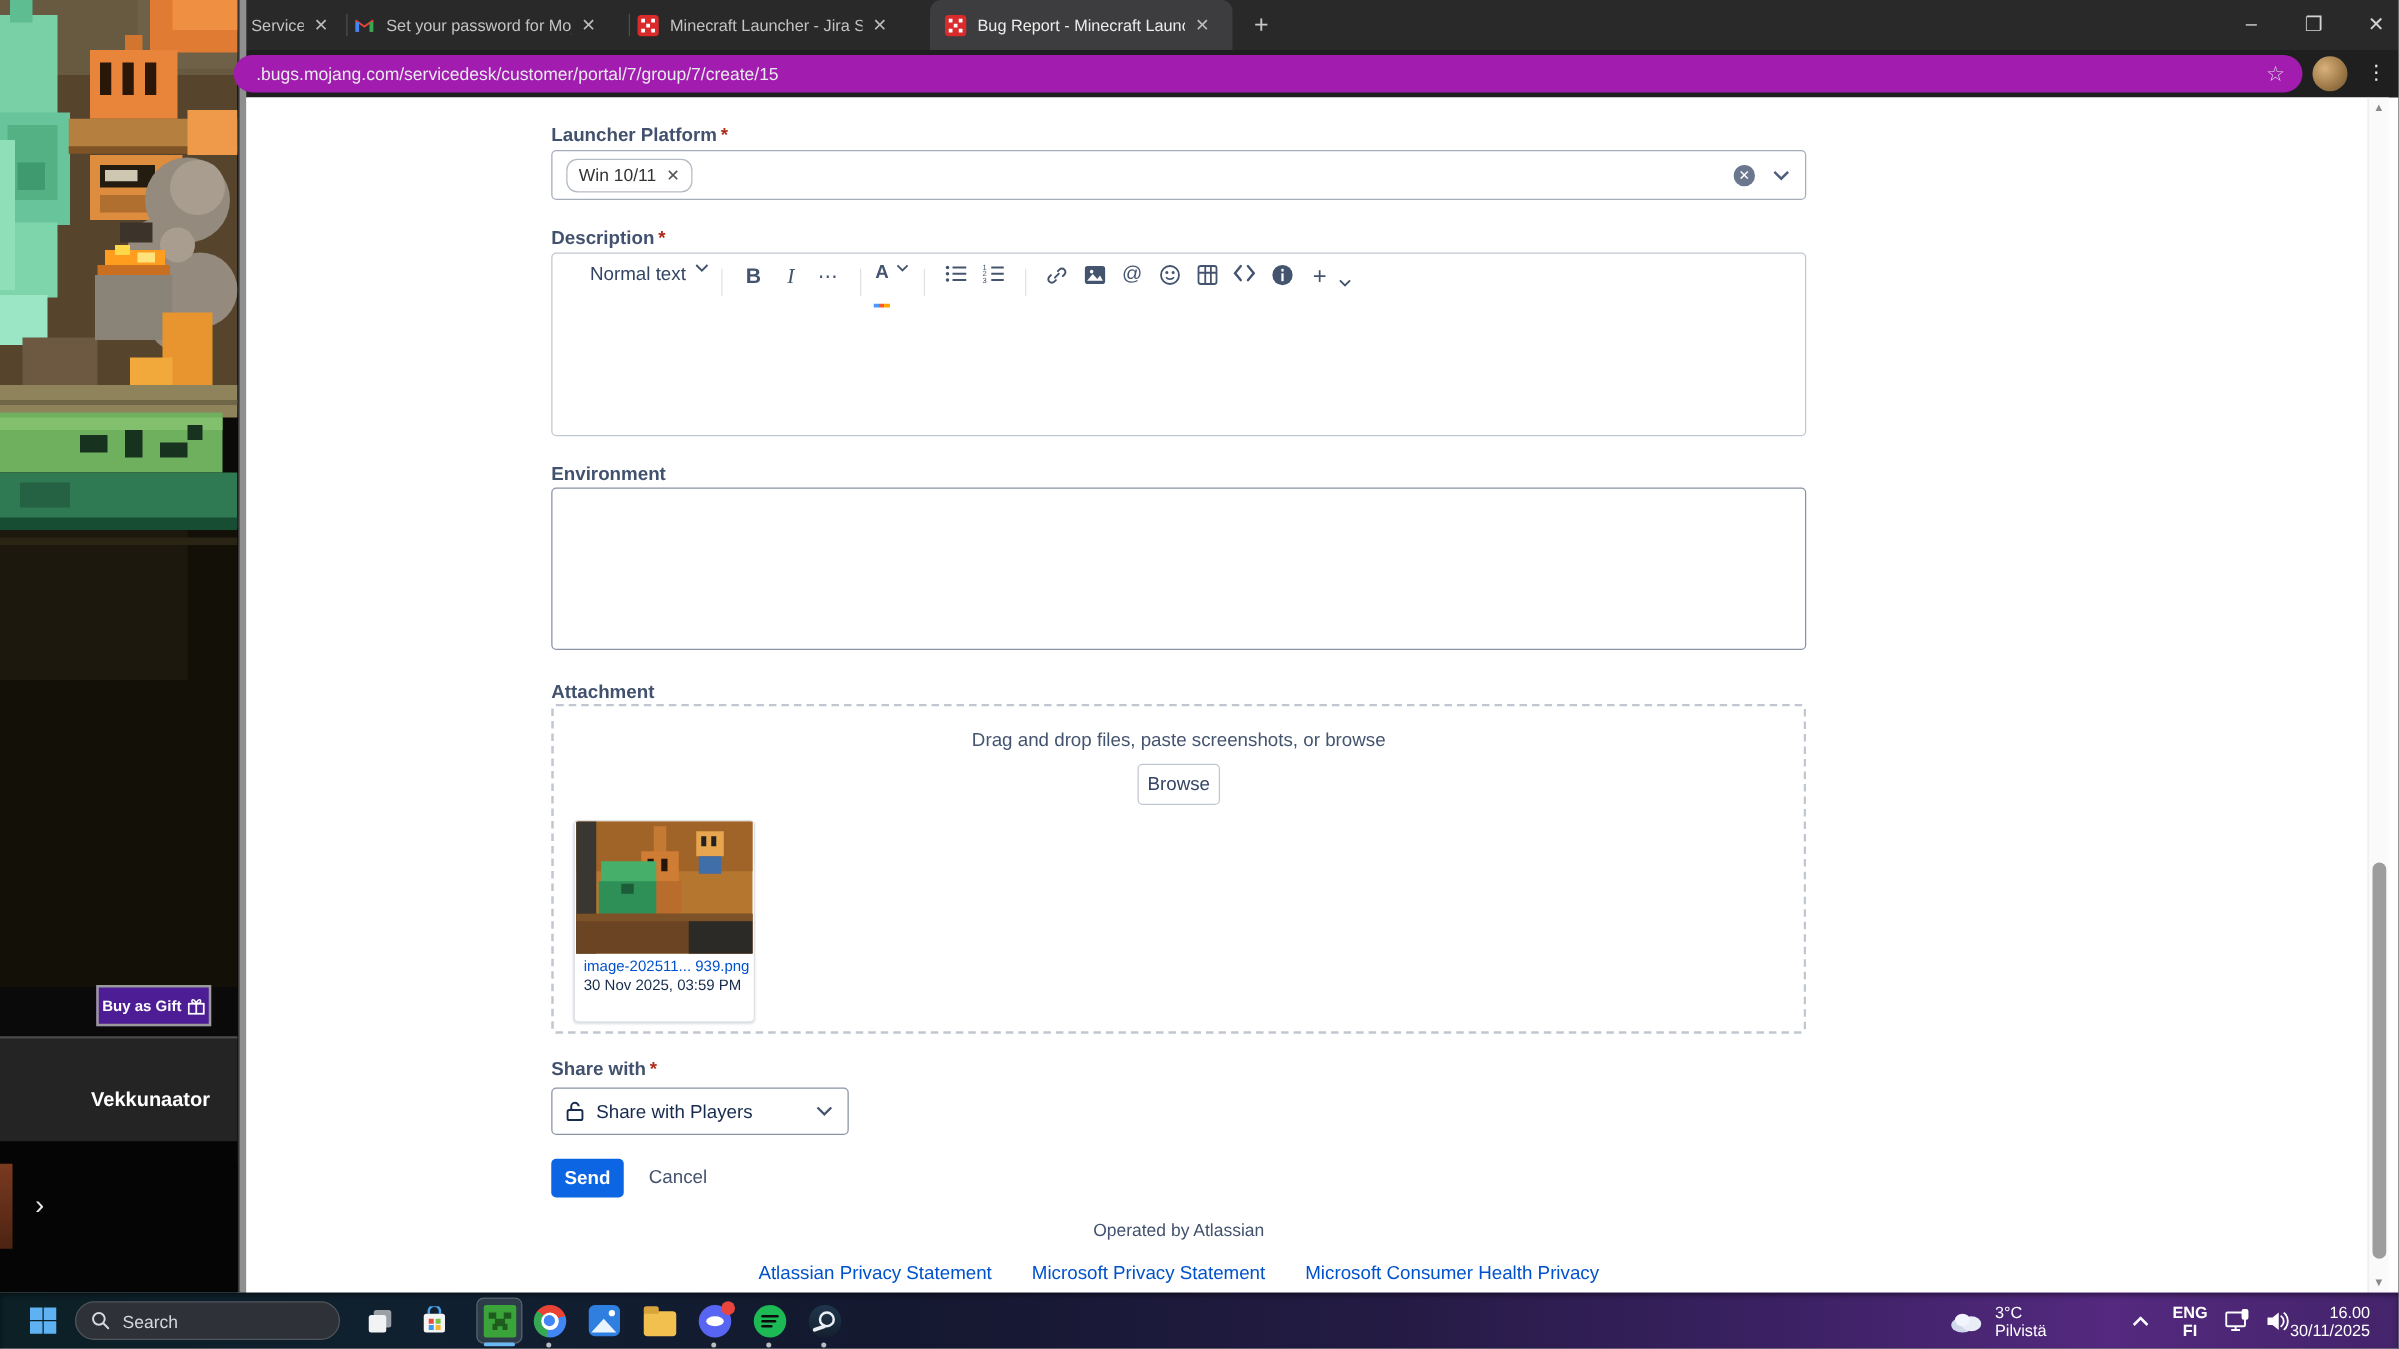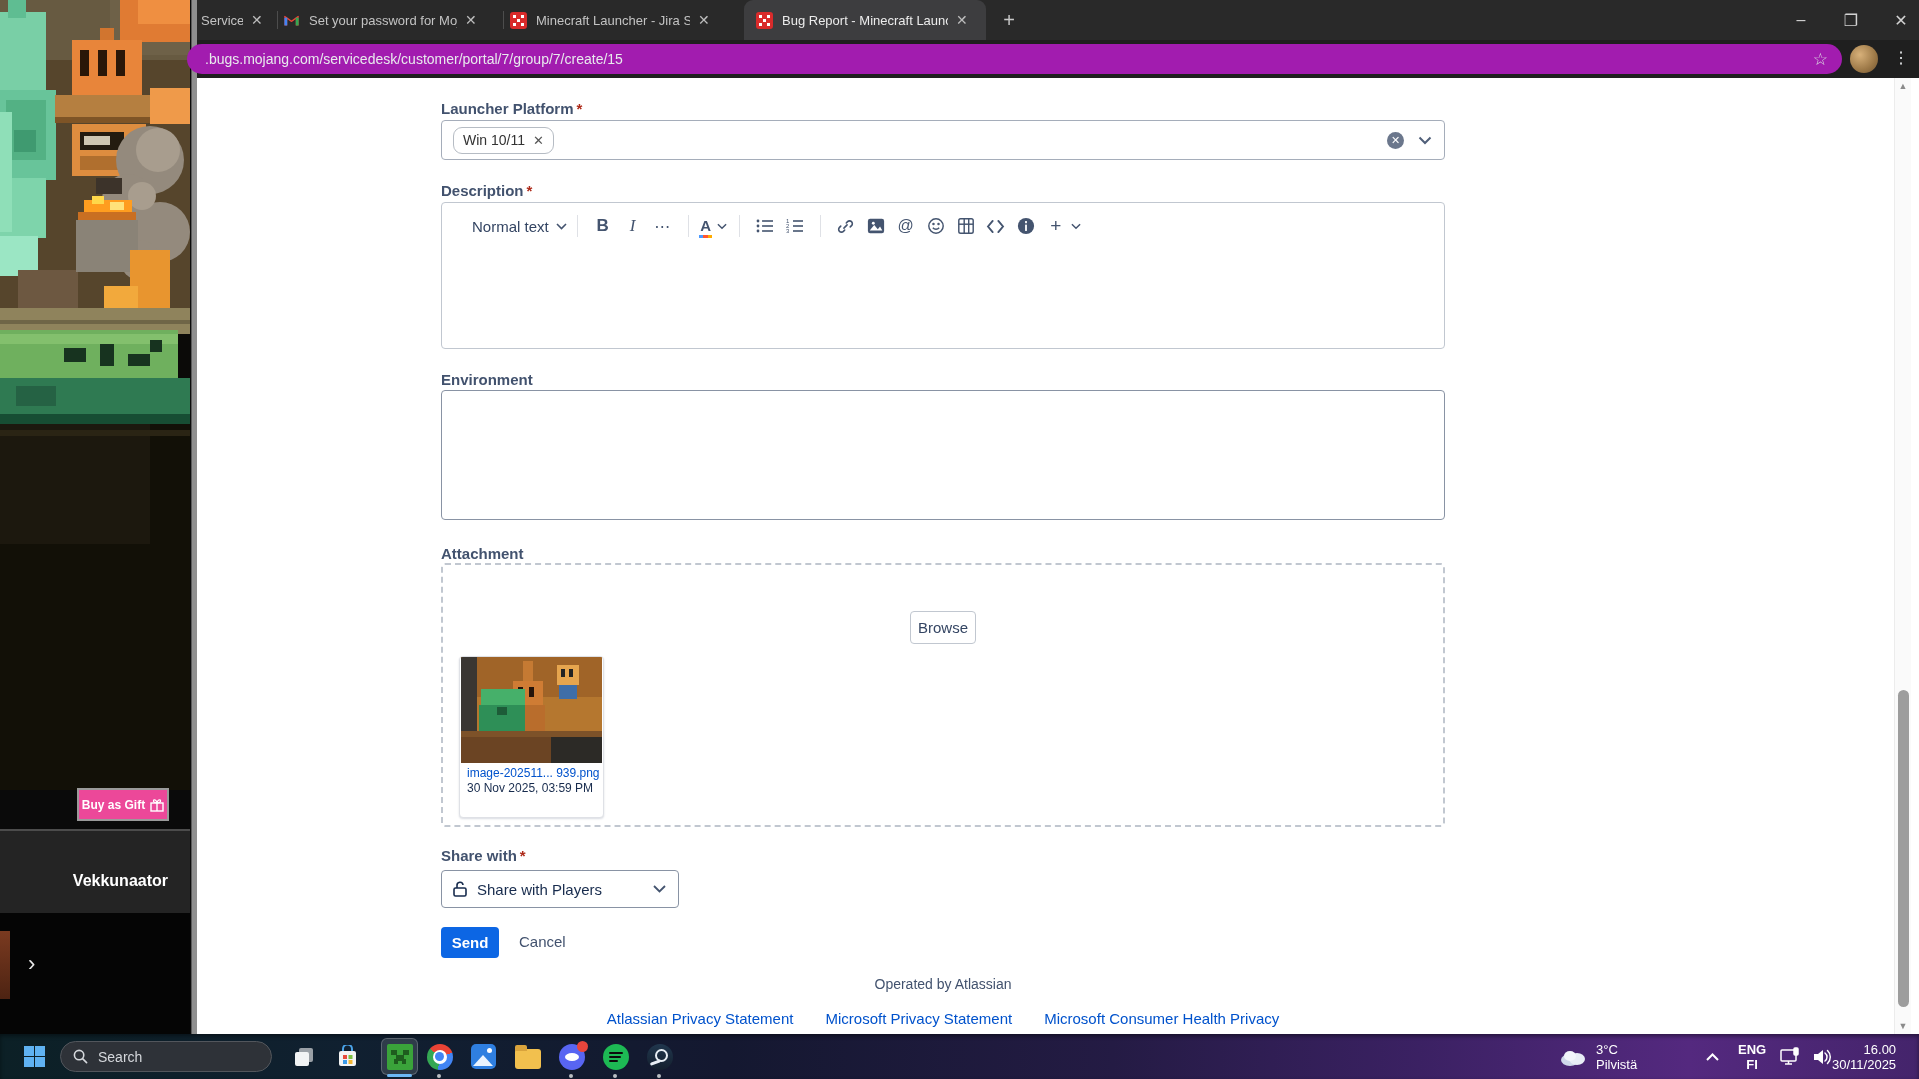--- a/index.html
+++ b/index.html
@@ -4,21 +4,21 @@
 <style>
   html,body{margin:0;padding:0;background:#000;}
   *{box-sizing:border-box;}
   .screen{position:relative;width:1919px;height:1079px;overflow:hidden;
           font-family:"Liberation Sans",sans-serif;background:#fff;}
 
   
   .launcher{position:absolute;left:0;top:0;width:197px;height:1034px;background:#0a0a0a;}
   .launcher-art{position:absolute;left:0;top:0;}
   .launcher-edge{position:absolute;right:0;top:0;width:6px;height:1034px;background:#8f8f8f;border-left:1px solid #5a5a5a;}
-  .buy-gift{position:absolute;left:77px;top:788px;width:92px;height:33px;background:#ec4899;
+  .buy-gift{position:absolute;left:77px;top:788px;width:92px;height:33px;background:#4c1d95;
             border:2px solid #9a9a9a;color:#fff;font-size:12px;font-weight:bold;
             display:flex;align-items:center;justify-content:center;gap:5px;cursor:pointer;}
   .launcher-divider{position:absolute;left:0;top:829px;width:190px;height:2px;background:#4c4c4c;}
   .launcher-profile{position:absolute;left:0;top:831px;width:190px;height:100px;background:#242424;
                     display:flex;align-items:center;justify-content:flex-end;padding-right:22px;}
   .launcher-profile span{color:#fff;font-weight:bold;font-size:16px;}
   .launcher-carousel{position:absolute;left:0;top:913px;width:190px;height:121px;background:#050505;}
   .carousel-peek{position:absolute;left:0;top:18px;width:10px;height:68px;
                  background:linear-gradient(#7a3a20,#4d2312);}
   .carousel-arrow{position:absolute;left:28px;top:40px;color:#e8e8e8;font-size:22px;line-height:22px;cursor:pointer;}
@@ -60,21 +60,21 @@
   .fieldbox{position:absolute;left:244px;width:1004px;border:1px solid #a5adba;border-radius:4px;background:#fff;}
   .lp-box{top:42px;height:40px;display:flex;align-items:center;}
   .chip{margin-left:11px;height:27px;border:1px solid #b6bcc4;border-radius:9px;display:flex;align-items:center;
         padding:0 9px;font-size:14px;color:#333;gap:8px;background:#fff;}
   .chip-x{color:#555;font-size:13px;cursor:pointer;}
   .lp-icons{position:absolute;right:12px;display:flex;align-items:center;gap:14px;}
   .clear-circle{width:17px;height:17px;border-radius:50%;background:#6b778c;color:#fff;font-size:11px;
                 display:flex;align-items:center;justify-content:center;cursor:pointer;}
   .desc-box{top:124px;height:147px;border-color:#c1c7d0;}
   .toolbar{display:flex;align-items:center;height:46px;padding:0 0 0 30px;color:#44546f;}
-  .tbtn{display:flex;align-items:center;justify-content:center;min-width:30px;height:30px;cursor:pointer;}
+  .tbtn{display:flex;justify-content:center;min-width:30px;height:30px;cursor:pointer;}
   .tb-divider{width:1px;height:22px;background:#dfe1e6;margin:0 10px;}
   .style-label{font-size:15px;color:#344563;margin-right:7px;}
   .bold-g{font-weight:bold;font-size:17px;}
   .italic-g{font-style:italic;font-family:"Liberation Serif",serif;font-size:17px;}
   .more-g{font-size:16px;letter-spacing:1px;}
   .colorA{position:relative;font-size:15px;font-weight:bold;line-height:14px;}
   .colorA:after{content:"";position:absolute;left:-1px;right:-1px;bottom:-5px;height:3px;
                 background:linear-gradient(90deg,#4c9aff 33%,#ff5630 33% 66%,#ffab00 66%);}
   .at-g{font-size:16px;}
   .plus-g{font-size:19px;}
@@ -417,20 +417,21 @@
 
     <div class="flabel" style="top:293px;">
       <span>Environment</span>
     </div>
     <div class="fieldbox env-box"></div>
 
     <div class="flabel" style="top:467px;">
       <span>Attachment</span>
     </div>
     <div class="attach-box"></div>
+    <div class="dropzone-text">Drag and drop files, paste screenshots, or browse</div>
     <div class="browse-btn">
       <span>Browse</span>
     </div>
 
     <div class="thumb-card">
       <svg class="thumb-img" viewBox="0 0 141 106">
         <rect width="141" height="106" fill="#b5772f"></rect>
         <rect width="141" height="40" fill="#a06428"></rect>
         <rect x="0" y="0" width="16" height="106" fill="#3a3632"></rect>
         <rect x="96" y="8" width="22" height="20" fill="#e6a54e"></rect>

